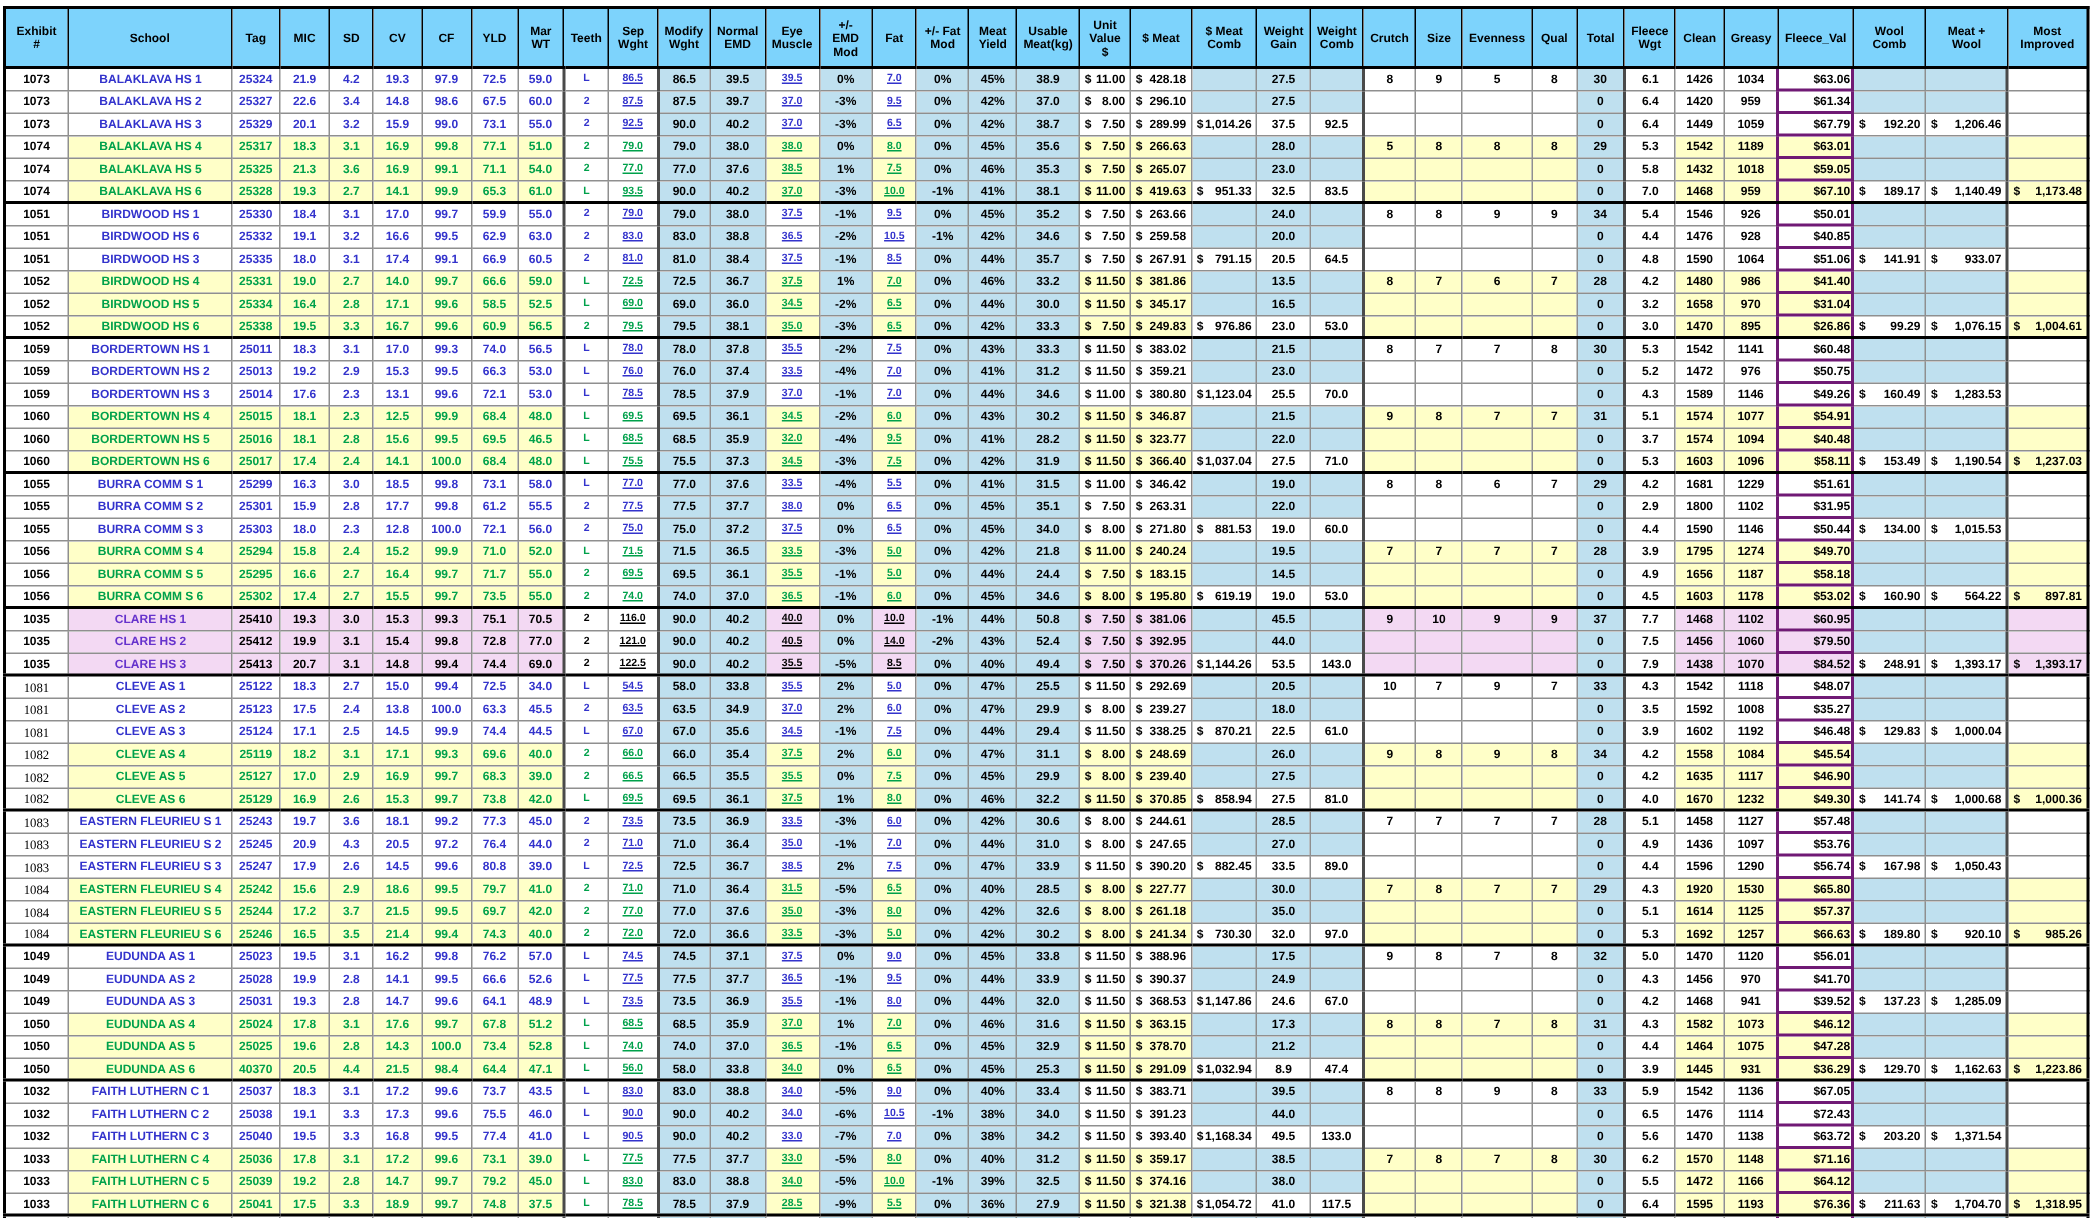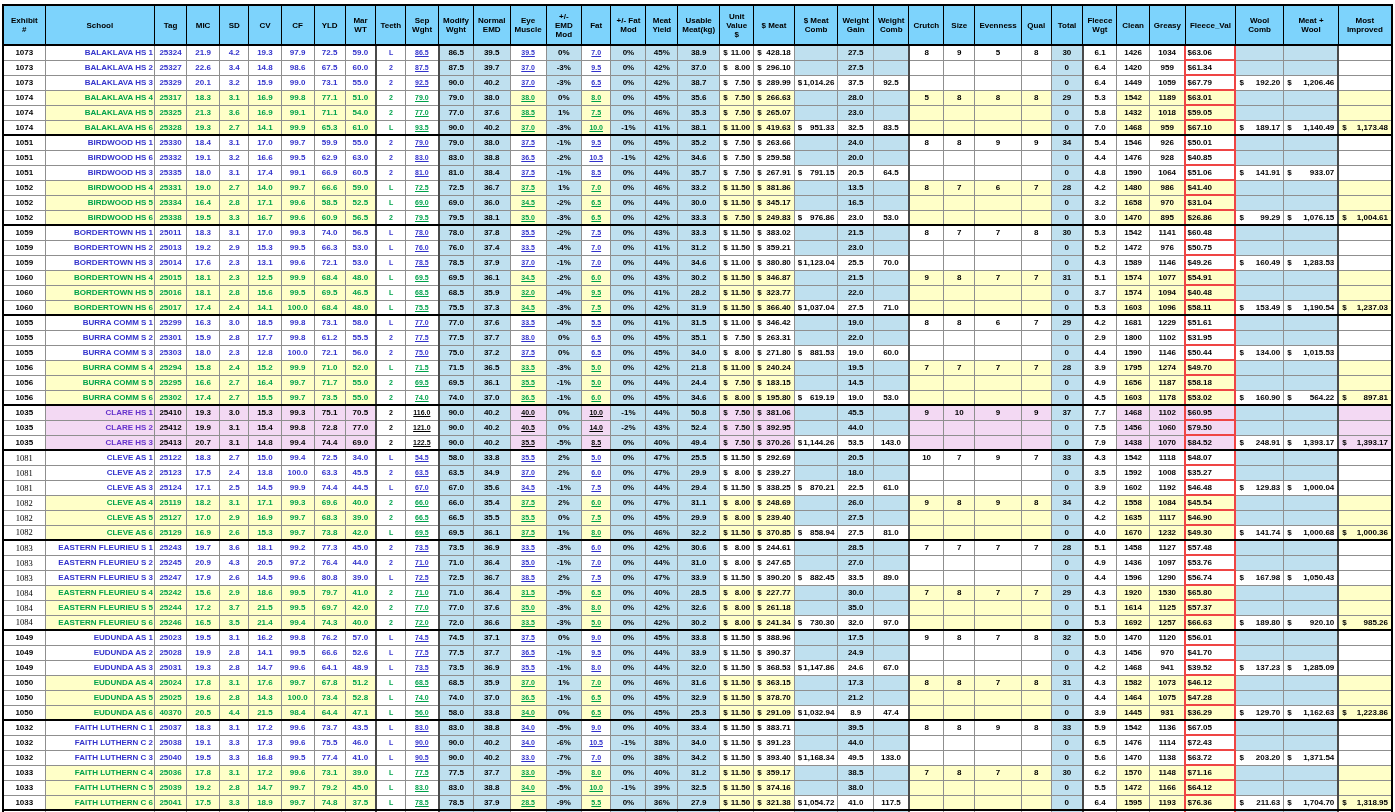--- a/index.html
+++ b/index.html
@@ -4,39 +4,39 @@
 <style>
   html,body{margin:0;padding:0;background:#fff;}
   body{font-family:"Liberation Sans", sans-serif;}
   #sheet{margin:4px 2px;}
   table{border-collapse:collapse;table-layout:fixed;border:2px solid #000;}
   th,td{border:1px solid #8f8f8f;overflow:hidden;white-space:nowrap;height:13px;padding:0 1px;
         font-size:8px;font-weight:bold;color:#000;}
   thead th{background:#7dd3fc;border:1px solid #000;border-bottom:2px solid #000;
         height:30px;white-space:normal;line-height:9px;text-align:center;vertical-align:middle;padding:4px;}
   td.c{text-align:center;}
-  td.school{text-align:right;padding-left:2px;}
+  td.school{text-align:center;padding-left:2px;}
   .white{background:#ffffff;}
   .blue{background:#bfe0ef;}
   .combo{background:#bfe0ef;}
   tr.comb3 td.combo{background:#ffffff;}
   tr.bw td.stripe{background:#ffffff;}
   tr.by td.stripe{background:#ffffc8;}
   tr.bp td.stripe{background:#f3d9f3;}
   tr.bw .ct{color:#3333cc;}
   tr.by .ct{color:#00a14b;}
   tr.bp .ct{color:#000000;margin-left:30px;}
   tr.bp td.school{color:#6633cc;}
   td.sm{font-size:7px;}
   td.ul span{text-decoration:underline;}
   td.tl{border-left:2px solid #4a4a4a;}
   tr.send td{border-bottom:2px solid #000;}
   td.exh{background:#fff;text-align:center;color:#000;}
   tr.serif td.exh{font-family:"Liberation Serif", serif;font-weight:400;font-size:8.5px;}
-  td.fval{border:2px solid #ef4444;text-align:left;}
+  td.fval{border:2px solid #701a75;text-align:right;}
   .mcell{display:flex;justify-content:space-between;align-items:center;padding:0 2px;}
   .blk{color:#000;}
 </style>
 </head>
 <body>
 
 <div id="sheet">
   <table>
     <colgroup id="cg">
         <col style="width: 44px;">

